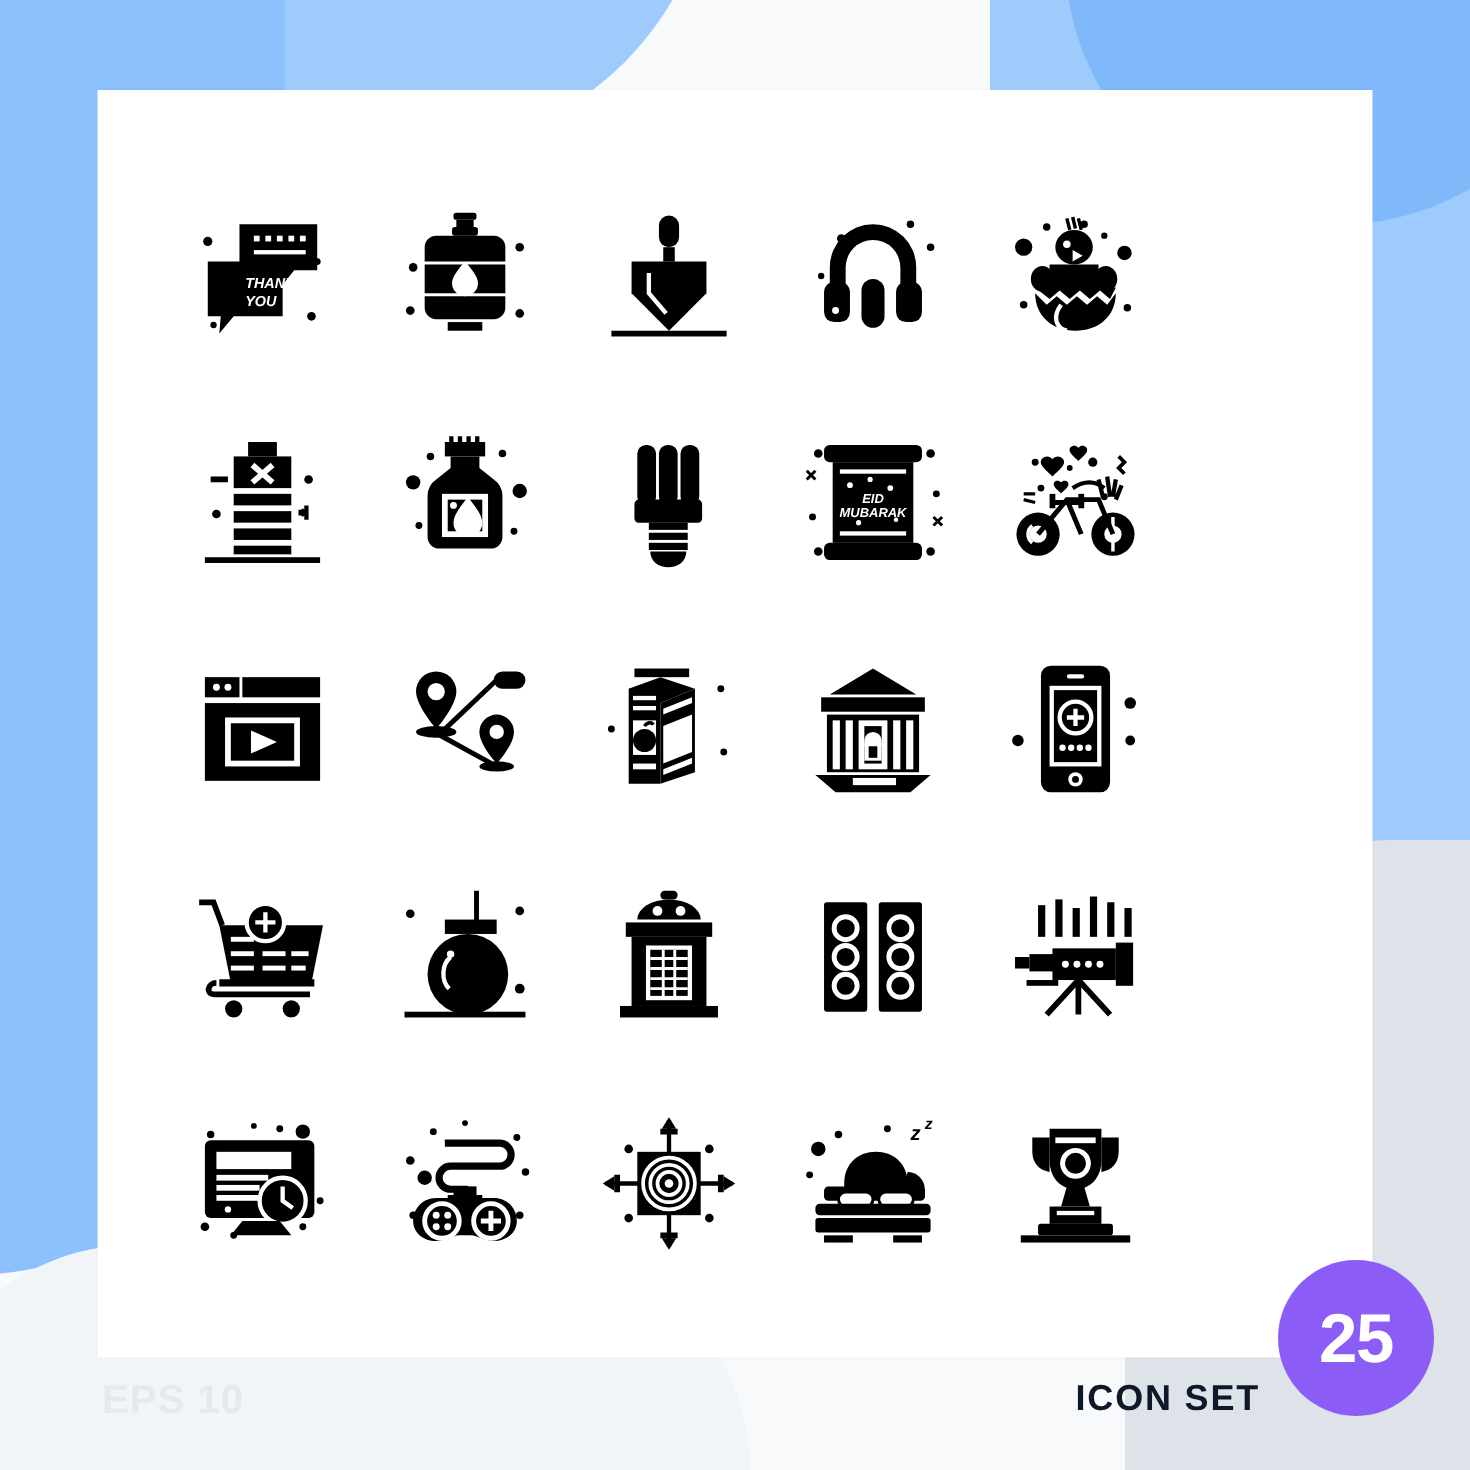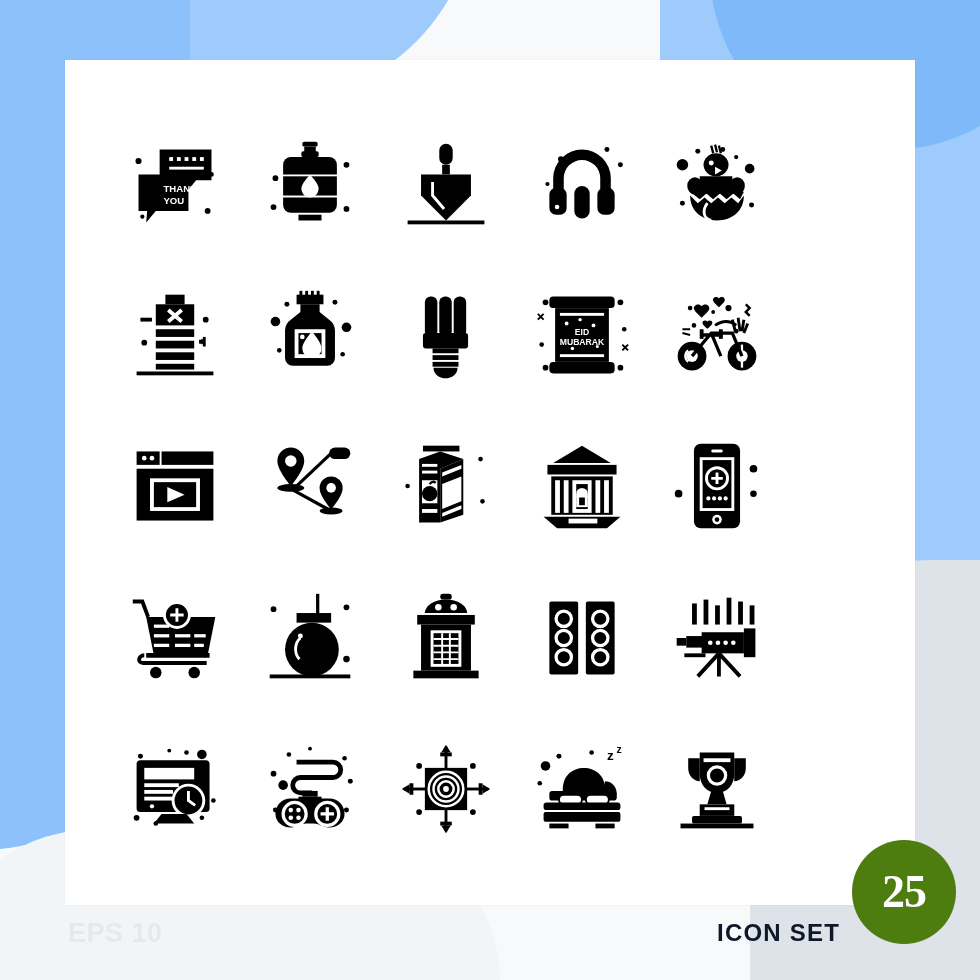--- a/index.html
+++ b/index.html
@@ -46,20 +46,21 @@
     box-shadow:0 0 0 1px rgba(0,0,0,0.015);
   }
   #icon-grid{
     position:absolute;left:0;top:0;width:762px;height:845px;
     display:grid;
     grid-template-columns:repeat(5,1fr);
     grid-template-rows:repeat(5,1fr);
     padding:48px 42px 40px 42px;
     box-sizing:border-box;
     gap:0;
+    font-style:italic;
   }
   .icon-cell{
     display:flex;align-items:center;justify-content:center;
     position:relative;
   }
   .icon-cell svg{display:block;}
 
   
   #footer-eps{
     position:absolute;left:68px;top:920px;
@@ -67,22 +68,22 @@
     letter-spacing:0.5px;line-height:1;
   }
   #footer-iconset{
     position:absolute;right:140px;top:921px;
     font-size:24px;font-weight:bold;color:#0f172a;
     letter-spacing:1.2px;line-height:1;
   }
   #count-badge{
     position:absolute;right:24px;top:840px;
     width:104px;height:104px;border-radius:50%;
-    background:#4d7c0f;
-    display:flex;align-items:center;justify-content:center;font-family:Liberation Serif, serif;
+    background:#8b5cf6;
+    display:flex;align-items:center;justify-content:center;
   }
   #count-badge-number{
     color:#ffffff;font-size:46px;font-weight:bold;line-height:1;
     letter-spacing:-1px;
   }
 </style>
 </head>
 <body>
 
 <div id="stage">

